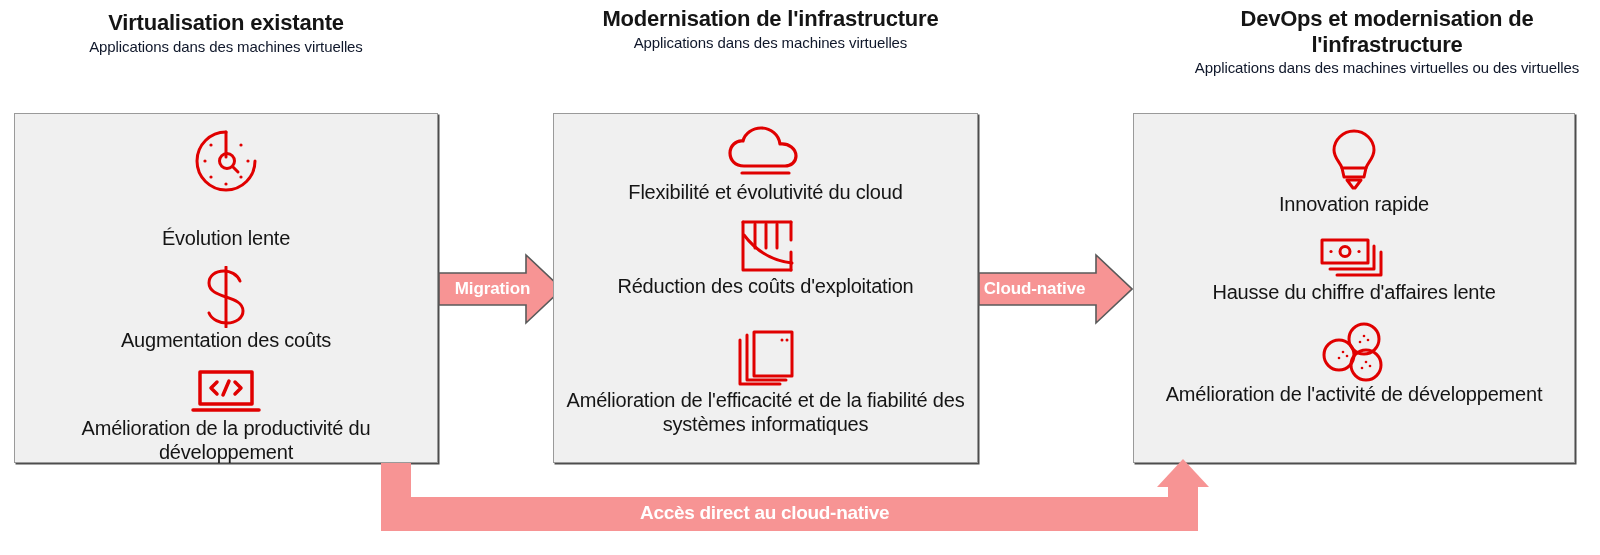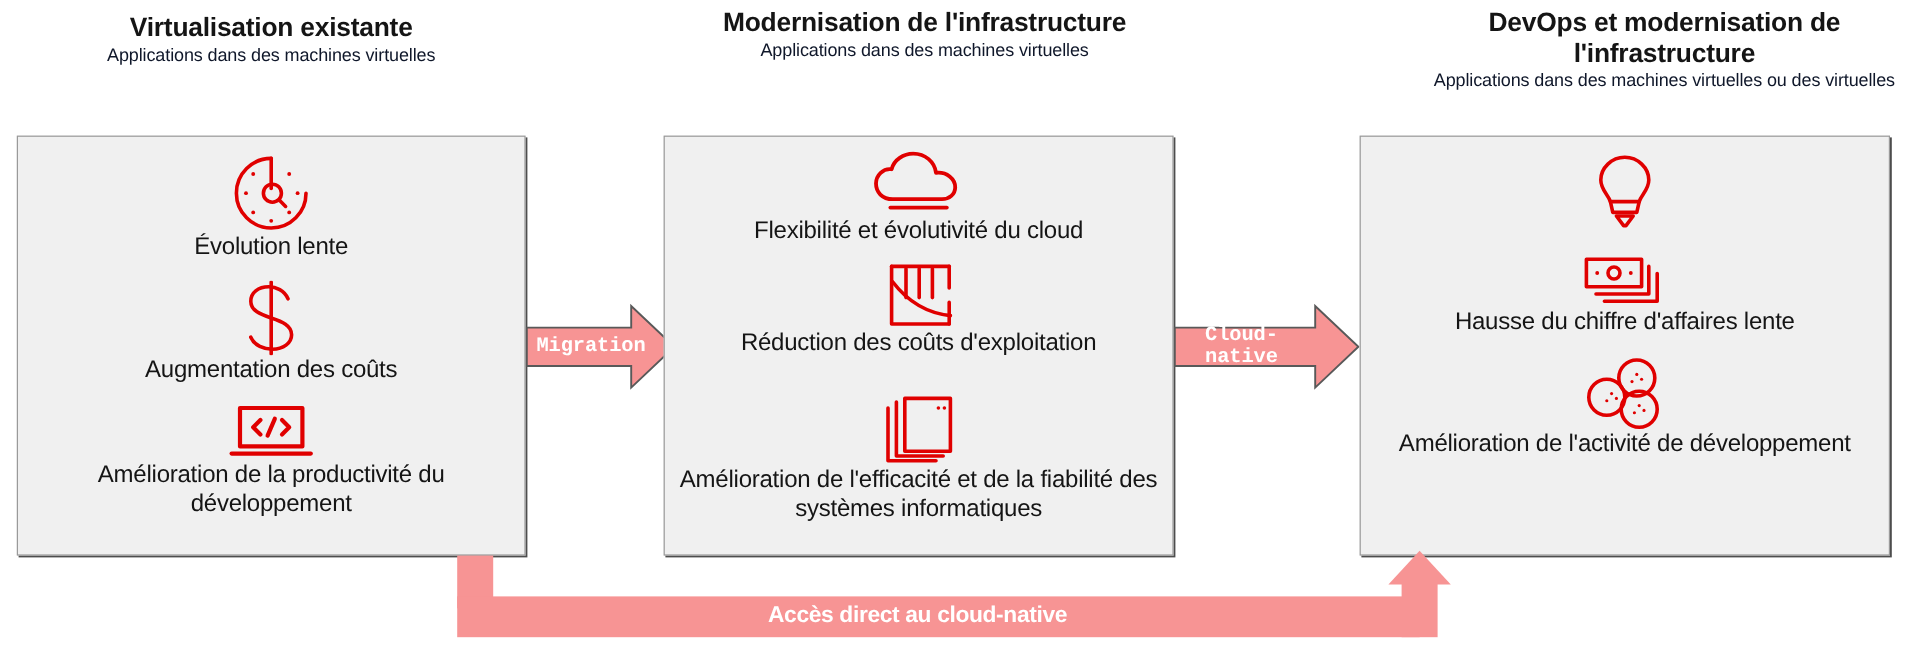--- a/index.html
+++ b/index.html
@@ -86,21 +86,20 @@
     width: 100%;
     transform: translateY(-50%);
     text-align: center;
     color: #ffffff;
     font-size: 17px;
     font-weight: bold;
     letter-spacing: -0.1px;
     pointer-events: none;
     padding-right: 16px;
     box-sizing: border-box;
-    font-family: Liberation Mono, monospace;
   }
   .block-arrow.cn .lbl { padding-right: 42px; }
 
   
   .return-arrow {
     position: absolute;
     left: 0;
     top: 0;
   }
   .return-label {
@@ -117,21 +116,21 @@
 
 <div class="stage">
 
   <div class="col-header" style="left:14px; top:10px; width:424px;">
     <div class="col-title">Virtualisation existante</div>
     <div class="col-sub">Applications dans des machines virtuelles</div>
   </div>
 
   <div class="panel" style="left:14px; top:113px; width:424px; height:350px; padding-top:14px;">
 
-    <div class="item" style="margin-bottom:4px;">
+    <div class="item" style="margin-bottom:4px;gap:32px;">
       <span class="item-icon">
         <svg width="92" height="66" viewBox="0 0 92 66">
           <g fill="none" stroke="#e00000" stroke-width="3" stroke-linecap="round">
             <path d="M46 4 A29 29 0 1 0 75 33"></path>
             <path d="M46 4 L46 29"></path>
             <circle cx="47" cy="33" r="7.5"></circle>
             <path d="M52.5 38.5 L58 44"></path>
           </g>
           <g fill="#e00000">
             <circle cx="31" cy="17" r="1.6"></circle>
@@ -254,20 +253,21 @@
     <div class="item" style="margin-bottom:4px;">
       <span class="item-icon">
         <svg width="56" height="64" viewBox="0 0 56 64">
           <g fill="none" stroke="#e00000" stroke-width="3" stroke-linecap="round" stroke-linejoin="round">
             <path d="M28 3 C39 3 48 12 48 22 C48 30 42 34 40 40 L16 40 C14 34 8 30 8 22 C8 12 17 3 28 3 Z"></path>
             <path d="M16 40 L18 49 L38 49 L40 40"></path>
             <path d="M21 52 L35 52 L29 60 L27 60 Z"></path>
           </g>
         </svg>
       </span>
+      <span class="item-label">Innovation rapide</span>
     </div>
 
     <div class="item" style="margin-top:16px; margin-bottom:4px;">
       <span class="item-icon">
         <svg width="70" height="44" viewBox="0 0 70 44">
           <g fill="none" stroke="#e00000" stroke-width="3" stroke-linecap="round" stroke-linejoin="round">
             <rect x="3" y="4" width="46" height="23"></rect>
             <circle cx="26" cy="15.5" r="5"></circle>
             <path d="M55 10 L55 33 L11 33"></path>
             <path d="M62 16 L62 39 L18 39"></path>

